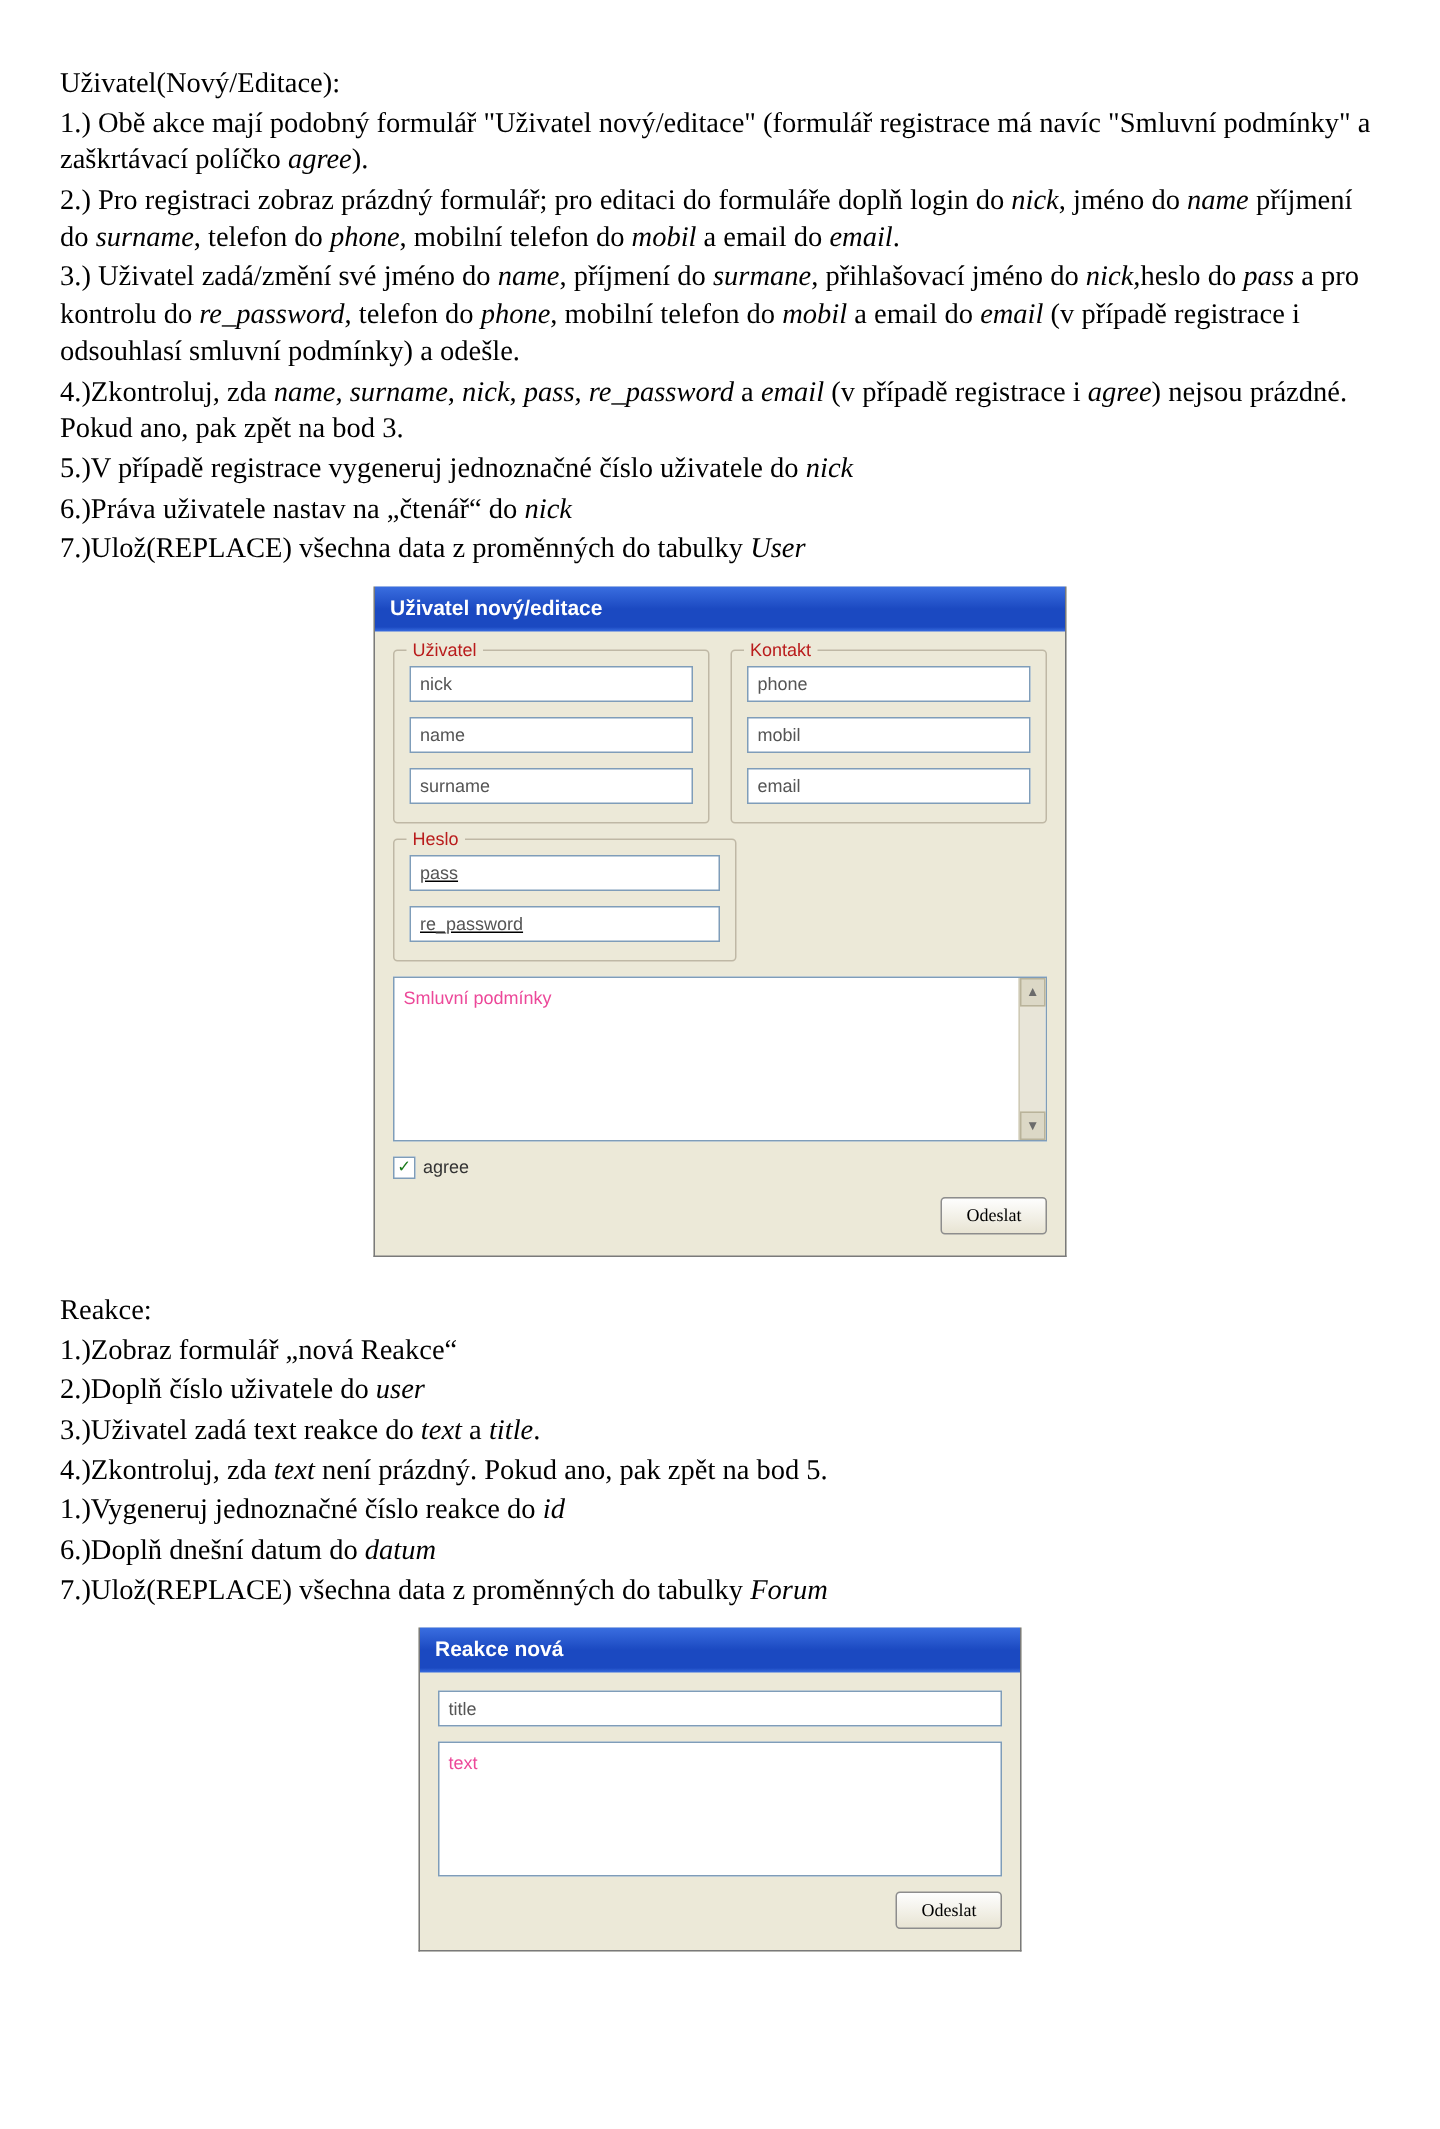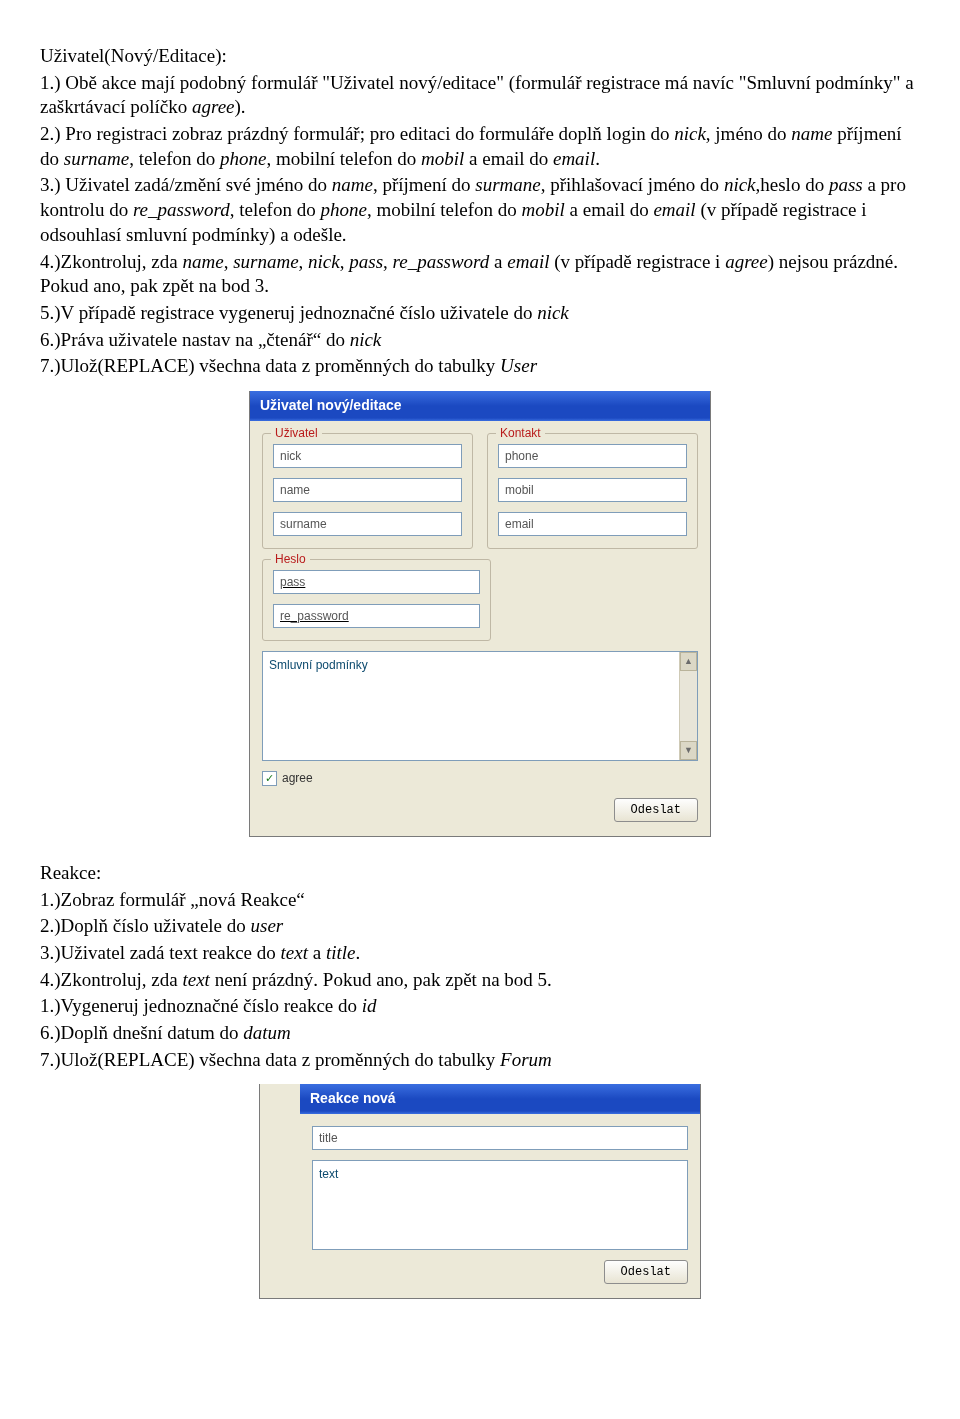--- a/index.html
+++ b/index.html
@@ -17,21 +17,21 @@
   .form-wrap{display:flex;justify-content:center;margin:12px 0 24px 0;}
   .win{
     background:#ece9d8;
     border:1px solid #7a7a7a;
     border-top:none;
     width:460px;
     font-family:Tahoma,Arial,sans-serif;
     font-size:12px;
     color:#000;
   }
-  .win2{width:400px;padding-left:40px;}
+  .win2{width:400px;}
   .titlebar{
     background:linear-gradient(#3a6ee0,#1b49c1 50%,#1b49c1 90%,#3a6ee0);
     color:#fff;
     font-weight:bold;
     padding:6px 10px 8px 10px;
     font-size:14px;
   }
   .win-body{padding:12px 12px 14px 12px;}
   .cols{display:flex;gap:14px;margin-bottom:10px;}
   .group{
@@ -65,21 +65,21 @@
   .tfield:last-child{margin-bottom:0;}
   .tarea{
     width:100%;
     box-sizing:border-box;
     height:110px;
     border:1px solid #7f9db9;
     background:#fff;
     padding:6px;
     font-family:Tahoma,Arial,sans-serif;
     font-size:12px;
-    color:#0c4a6e;
+    color:#ec4899;
     resize:none;
     margin-bottom:10px;
     position:relative;
   }
   .tarea-wrap{position:relative;margin-bottom:10px;}
   .sbar{
     position:absolute;right:1px;top:1px;bottom:1px;width:17px;
     background:#e8e5d8;border-left:1px solid #cfcab6;
     display:flex;flex-direction:column;justify-content:space-between;
   }
@@ -89,21 +89,21 @@
   }
   .chk-row{display:flex;align-items:center;gap:5px;color:#333;font-size:12px;margin-bottom:12px;}
   .chk{
     width:13px;height:13px;border:1px solid #7f9db9;background:#fff;
     display:inline-flex;align-items:center;justify-content:center;color:#1a7a1a;font-size:11px;line-height:1;
   }
   .btn-row{display:flex;justify-content:flex-end;}
   .btn{
     border:1px solid #8d8d8d;border-radius:3px;
     background:linear-gradient(#fefefe,#e8e4d3);
-    padding:4px 16px;font-family:Liberation Mono, monospace;font-size:12px;color:#000;
+    padding:4px 16px;font-family:Liberation Serif, serif;font-size:12px;color:#000;
   }
 </style>
 </head>
 <body>
 
 <div class="block">
 <p>Uživatel(Nový/Editace):</p>
 <p>
   <span>1.) Obě akce mají podobný formulář "Uživatel nový/editace" (formulář registrace má navíc "Smluvní podmínky" a zaškrtávací políčko </span><span class="italic">agree</span><span>).</span>
 </p>

